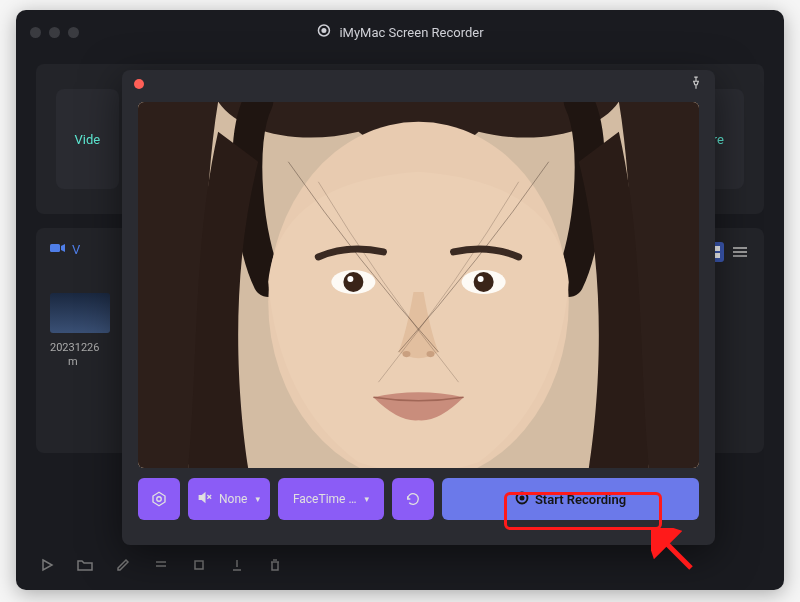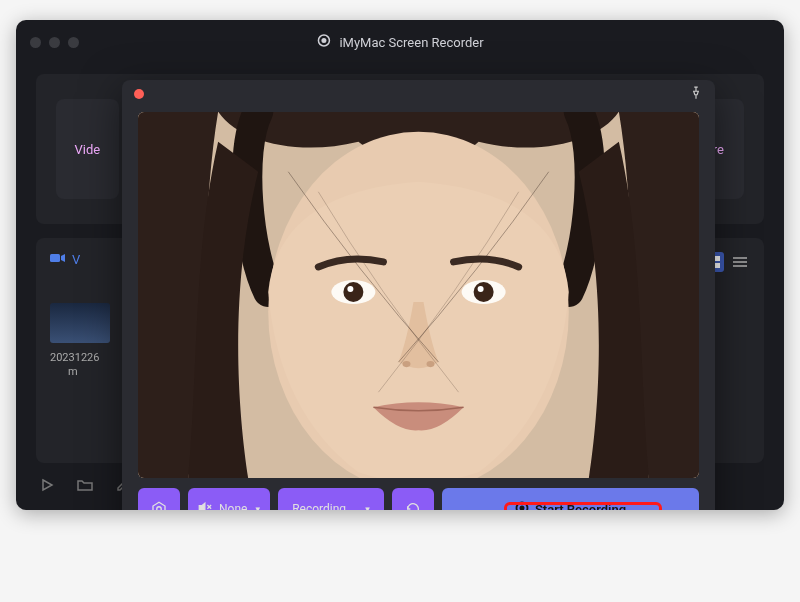--- a/index.html
+++ b/index.html
@@ -1,38 +1,38 @@
 <!DOCTYPE html>
 <html><head>
   <meta charset="utf-8">
   <style>
     * { margin: 0; padding: 0; box-sizing: border-box; font-family: -apple-system, BlinkMacSystemFont, "Segoe UI", Roboto, sans-serif; }
     body { width: 800px; height: 602px; background: #f5f5f5; overflow: hidden; position: relative; }
 
     .app-window {
-      position: absolute; left: 16px; top: 20px; width: 768px; height: 490px;
+      position: absolute; left: 16px; top: 10px; width: 768px; height: 580px;
       background: #1a1b20; border-radius: 10px; overflow: hidden; box-shadow: 0 4px 20px rgba(0,0,0,0.3);
     }
 
     .titlebar {
       height: 44px; display: flex; align-items: center; padding: 0 14px; position: relative;
     }
     .traffic-lights { display: flex; gap: 8px; }
     .traffic-dot { width: 11px; height: 11px; border-radius: 50%; background: #3a3b40; }
     .title-center { position: absolute; left: 50%; transform: translateX(-50%); display: flex; align-items: center; gap: 8px; color: #cfd0d6; font-size: 13px; font-weight: 400; }
     .title-right { margin-left: auto; display: flex; align-items: center; gap: 10px; }
     .unregistered { color: #5a7fd9; text-decoration: underline; font-size: 12px; cursor: pointer; }
     .gear-btn, .hamburger-btn { width: 22px; height: 22px; display: flex; align-items: center; justify-content: center; cursor: pointer; color: #999; }
 
     .panel {
       margin: 10px 20px 0 20px; height: 150px; background: #232429; border-radius: 8px;
       display: flex; align-items: center; padding: 0 20px; gap: 20px;
     }
     .panel-item { flex: 1; height: 100px; background: #2a2b31; border-radius: 8px; display: flex; align-items: center; justify-content: center; color: #999; font-size: 13px; }
-    .panel-item.short { flex: 0.25; color: #f0abfc; }
+    .panel-item.short { flex: 0.25; color: #5eead4; }
 
     .section {
       margin: 14px 20px 0 20px; height: 225px; background: #232429; border-radius: 8px; padding: 14px;
       position: relative;
     }
     .section-header { display: flex; align-items: center; gap: 6px; color: #4f7ee8; font-size: 13px; }
     .section-icons-right { position: absolute; right: 14px; top: 14px; display: flex; gap: 6px; align-items: center; }
     .grid-icon, .list-icon { width: 20px; height: 20px; display: flex; align-items: center; justify-content: center; color: #999; cursor: pointer; }
     .grid-icon.active { background: #3d5bb8; border-radius: 3px; color: #fff; }
 
@@ -254,21 +254,21 @@
           <svg width="15" height="15" viewBox="0 0 24 24" fill="none" stroke="currentColor" stroke-width="2">
               <path d="M11 5 L6 9 L2 9 L2 15 L6 15 L11 19 Z" fill="currentColor"></path>
               <line x1="15" y1="8" x2="21" y2="14"></line>
               <line x1="21" y1="8" x2="15" y2="14"></line>
             </svg>
         </span>
         <span>None</span>
         <span class="chev">▾</span>
       </div>
       <div class="mbtn wide">
-        <span>Recording …</span>
+        <span>FaceTime …</span>
         <span class="chev">▾</span>
       </div>
       <div class="mbtn sq">
         <svg width="16" height="16" viewBox="0 0 24 24" fill="none" stroke="currentColor" stroke-width="2">
             <path d="M4 12 A8 8 0 1 1 6.3 17.7"></path>
             <polyline points="4,8 4,12 8,12"></polyline>
           </svg>
       </div>
       <div class="start-btn">
         <span>

